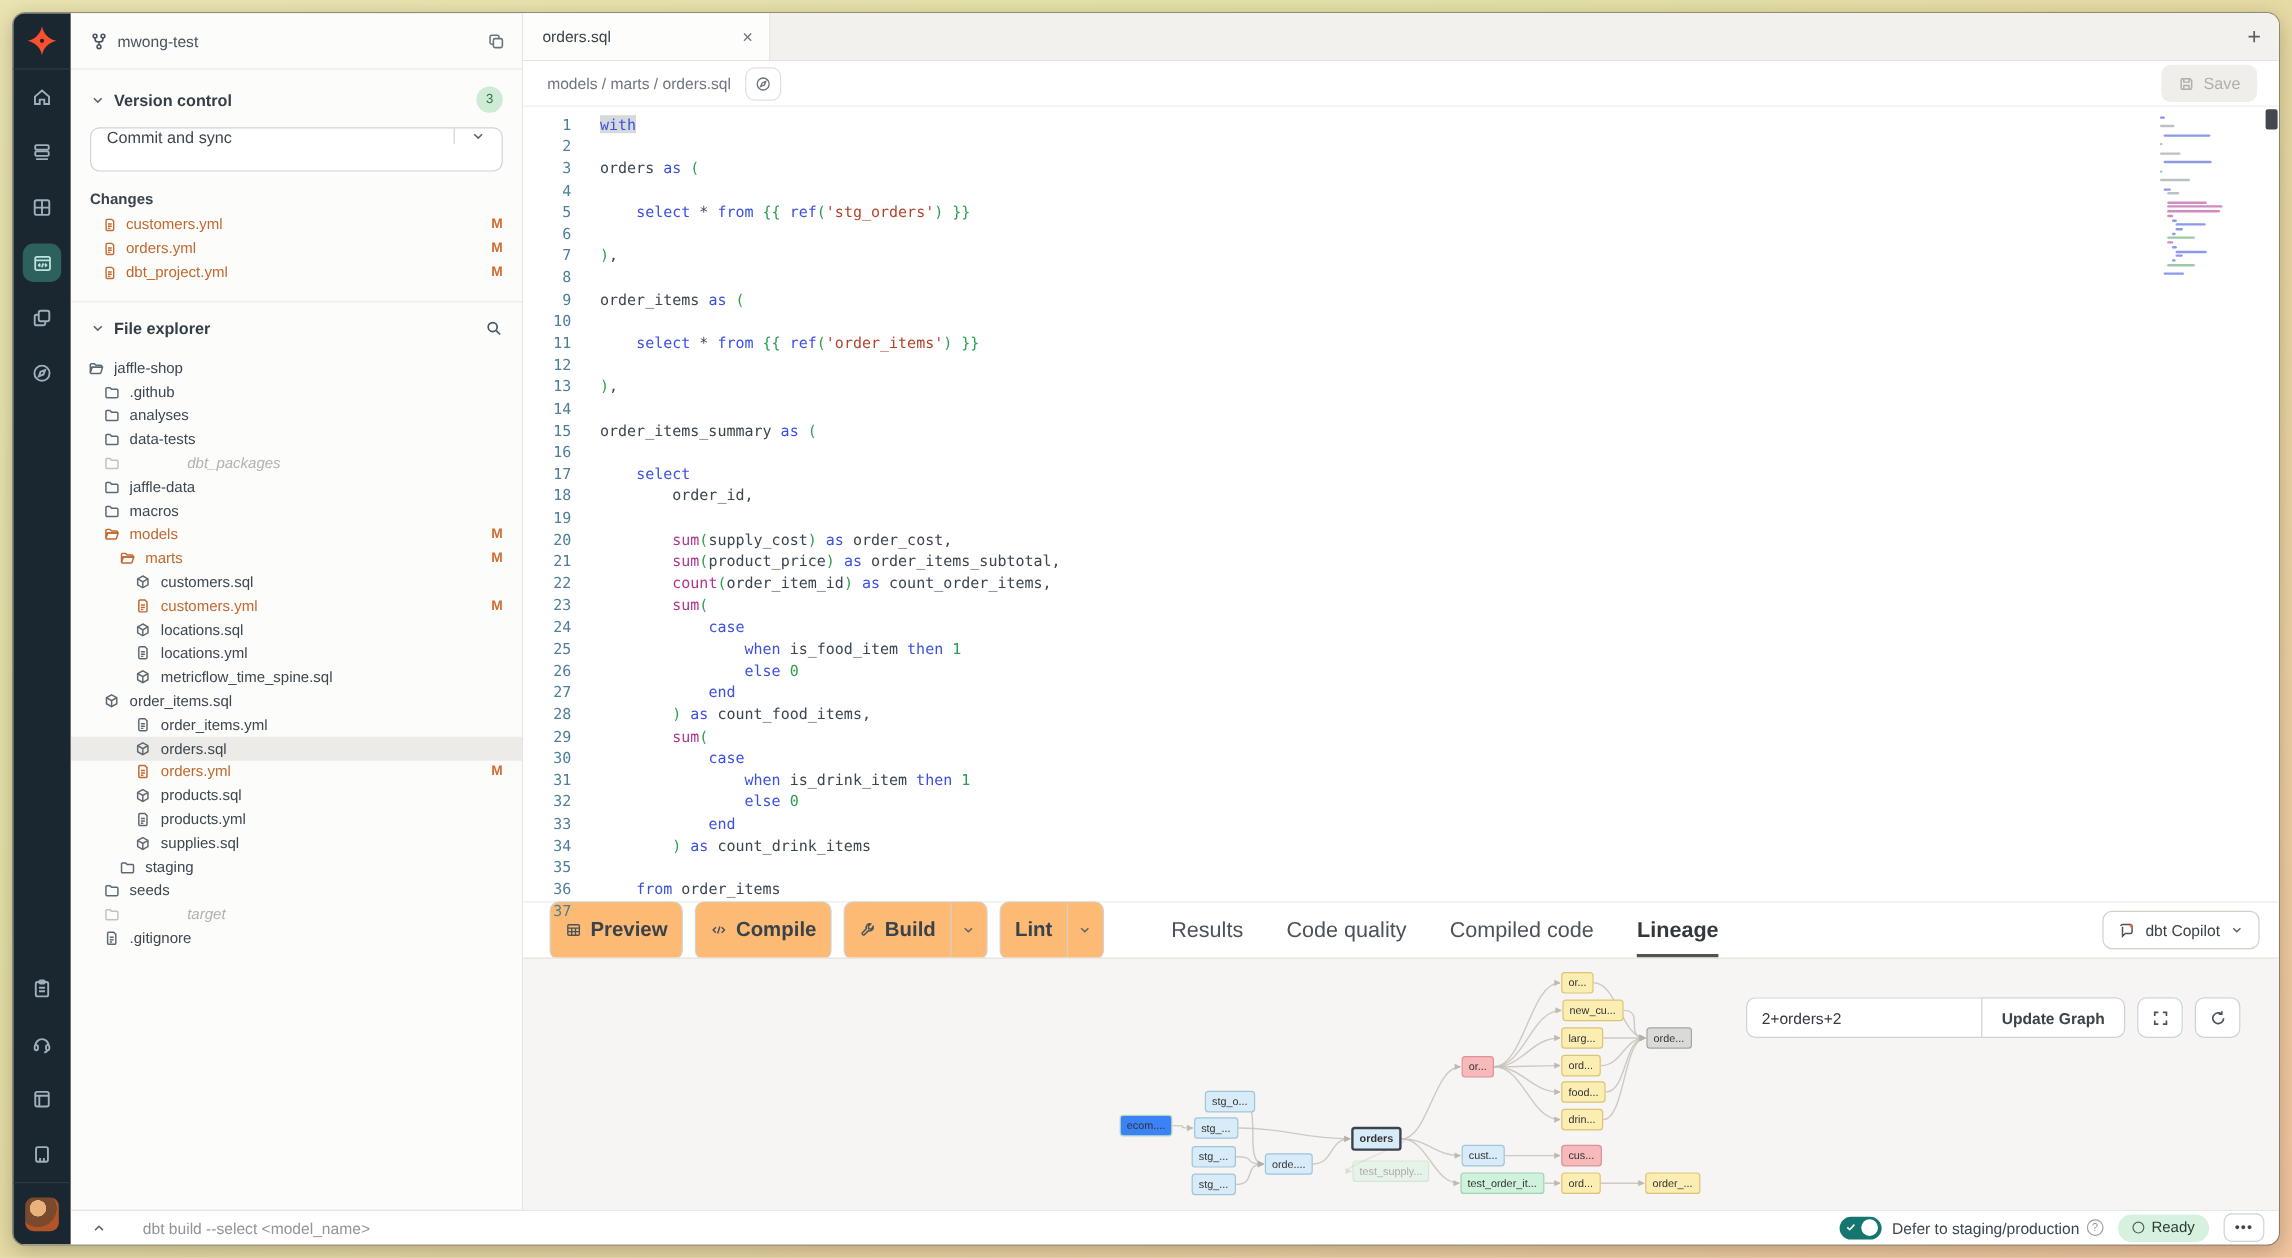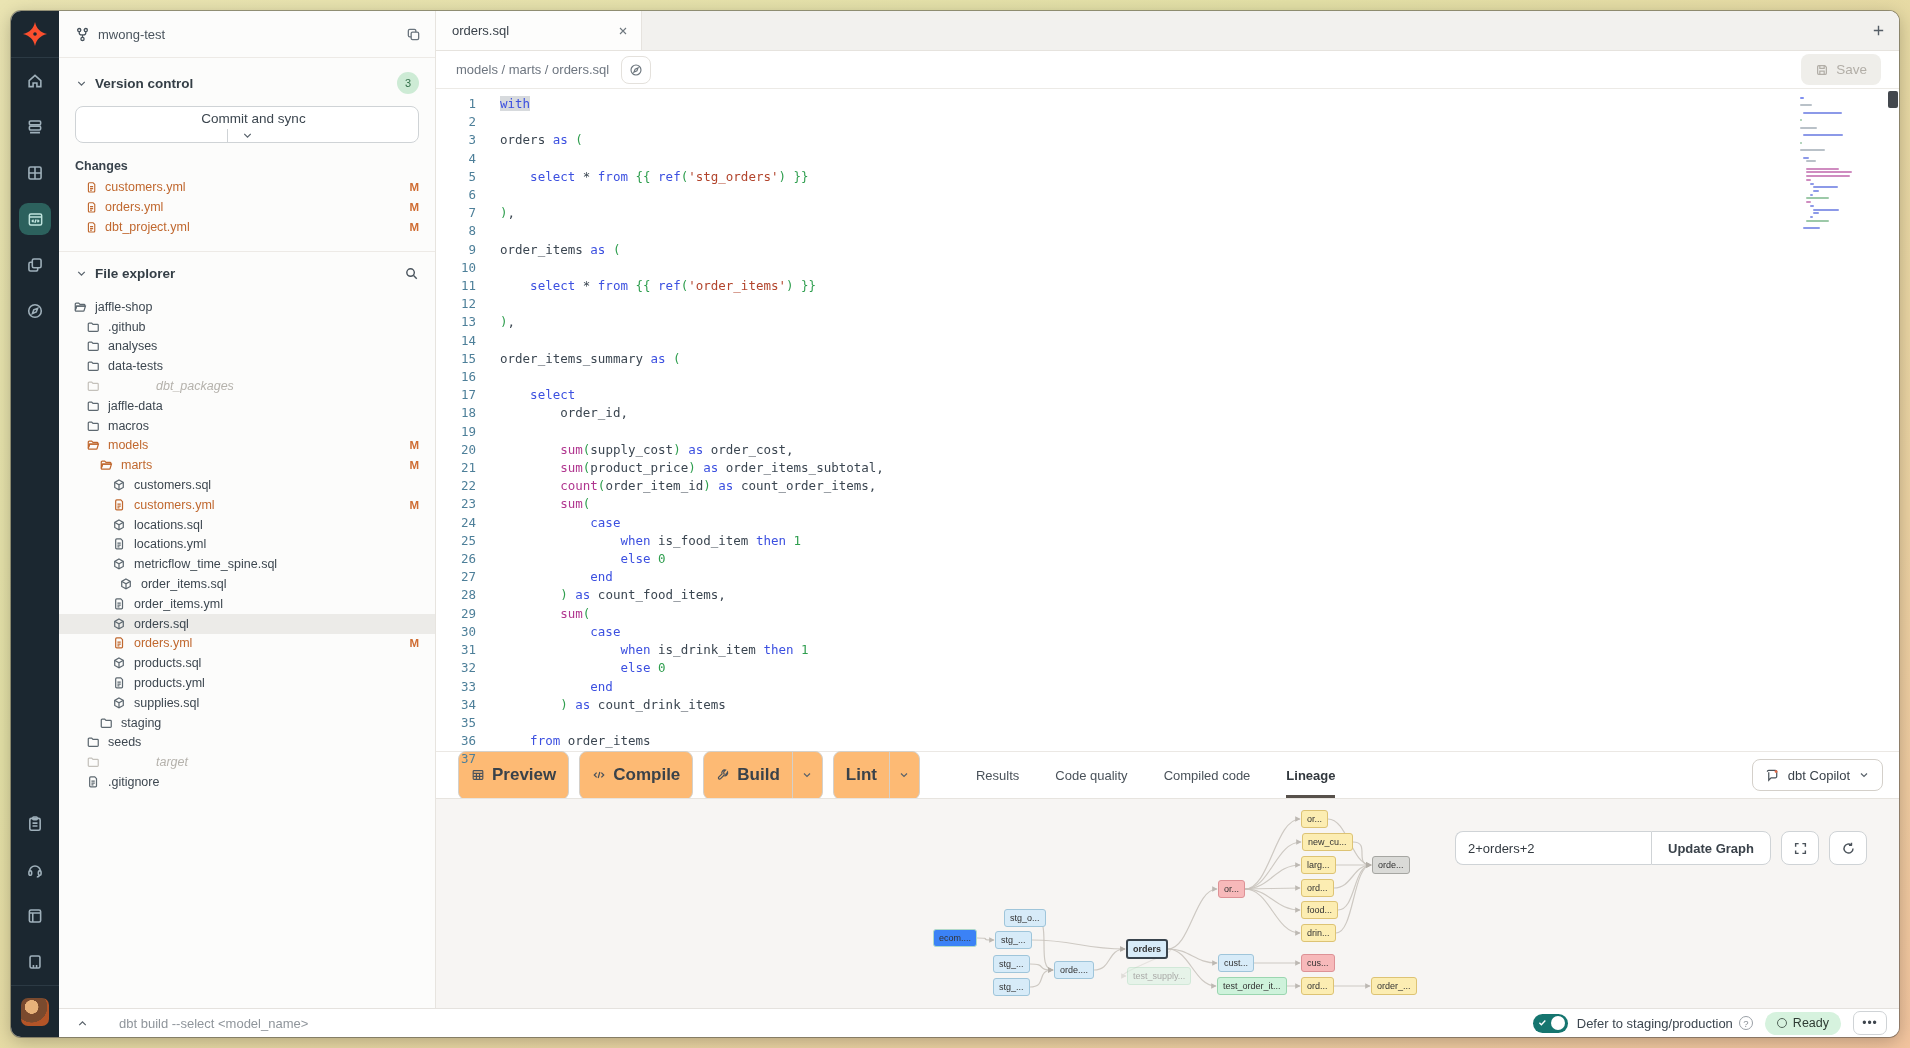--- a/index.html
+++ b/index.html
@@ -20,21 +20,21 @@
   .rail .avatar { width:28px; height:28px; border-radius:7px; background:
      radial-gradient(circle at 38% 32%, #e8b27a 0 26%, #7a4a2e 27% 60%, #b35427 61% 100%); }
 
   
   .sidebar { width:377px; flex:0 0 377px; background:#fcfcfb; border-right:1px solid #e7e4df; display:flex; flex-direction:column; overflow:hidden; }
   .sb-header { height:47px; display:flex; align-items:center; padding:0 14px 0 16px; border-bottom:1px solid #edeae6; color:#47525b; }
   .sb-header .proj { font-size:13px; margin-left:8px; flex:1; color:#4a545d; }
   .section-head { display:flex; align-items:center; padding:14px 16px 10px 16px; color:#343e46; }
   .section-head .title { font-weight:bold; font-size:13.5px; margin-left:7px; flex:1; }
   .badge-count { background:#cdebd5; color:#33704a; font-size:11px; width:22px; height:22px; border-radius:50%; display:flex; align-items:center; justify-content:center; }
-  .commit-btn { margin:2px 16px 10px 16px; height:37px; border:1px solid #cfd3d6; border-radius:8px; background:#fff; display:flex; align-items:center; overflow:hidden;flex-direction:column; }
+  .commit-btn { margin:2px 16px 10px 16px; height:37px; border:1px solid #cfd3d6; border-radius:8px; background:#fff; display:flex; align-items:flex-start; overflow:hidden; }
   .commit-btn .lbl { flex:1; display:flex; align-items:center; padding-left:13px; font-size:13.5px; color:#3c464f; }
   .commit-btn .car { width:40px; border-left:1px solid #cfd3d6; display:flex; align-items:center; justify-content:center; color:#5a646d; }
   .changes-label { font-weight:bold; font-size:12.5px; color:#39434c; padding:6px 16px 4px 16px; }
   .change-row { display:flex; align-items:center; padding:3px 16px 3px 26px; font-size:12.5px; color:#c0682f; }
   .change-row .nm { margin-left:7px; flex:1; }
   .m-badge { color:#cf6d33; font-size:11.5px; font-weight:bold; }
   .vc-block { border-bottom:1px solid #edeae6; padding-bottom:14px; }
 
   .fe-tree { flex:1; overflow:hidden; padding-top:6px; }
   .tree-row { display:flex; align-items:center; height:19.8px; font-size:12.5px; color:#3d4750; padding-right:16px; }
@@ -69,21 +69,21 @@
   .mm-bar { height:2px; margin-bottom:1.72px; border-radius:1px; }
   .scroll-lane { width:13px; flex:0 0 13px; position:relative; }
   .scroll-thumb { position:absolute; top:2px; right:1px; width:10px; height:17px; background:#43484e; border-radius:2px; }
 
   
   .actionbar { height:47px; border-top:1px solid #ebe8e4; display:flex; align-items:center; padding:0 16px 0 22px; background:#fff; }
   .act-btn { height:49px; border:1px solid #d4d0ca; border-radius:8px; background:#fdba74; display:flex; align-items:center; font-size:17px; font-weight:bold; color:#3a424a; margin-right:10px; overflow:hidden; }
   .act-btn .seg { display:flex; align-items:center; gap:7px; padding:0 12px; height:100%; }
   .act-btn .car-seg { border-left:1px solid #d4d0ca; width:30px; height:100%; display:flex; align-items:center; justify-content:center; color:#59626a; }
   .res-tabs { display:flex; gap:36px; margin-left:46px; height:100%; align-items:center; }
-  .res-tab { font-size:13px; color:#4a525a; height:100%; display:flex; align-items:center; border-bottom:3px solid transparent; padding-top:3px; }
+  .res-tab { font-size:18px; color:#4a525a; height:100%; display:flex; align-items:center; border-bottom:3px solid transparent; padding-top:3px; }
   .res-tab.active { border-bottom-color:#57514b; font-weight:bold; color:#32383e; }
   .copilot-btn { margin-left:auto; height:32px; border:1px solid #d4d0ca; border-radius:8px; background:#fff; display:flex; align-items:center; gap:8px; padding:0 12px; font-size:13px; color:#3a424a; }
 
   
   .lineage { height:210px; flex:0 0 210px; background:#f7f5f3; border-top:1px solid #e7e4df; position:relative; overflow:hidden; }
   .ln-node { position:absolute; font-size:9px; line-height:1; padding:3.5px 5px; border-radius:3px; border:1px solid; color:#333; white-space:nowrap; z-index:2; }
   .ln-blue  { background:#d7ebf8; border-color:#9fc5da; }
   .ln-yellow{ background:#fcedb2; border-color:#ddc374; }
   .ln-pink  { background:#f7b9ba; border-color:#dd9296; }
   .ln-green { background:#cef2db; border-color:#9bd6b0; }
@@ -405,21 +405,21 @@
             </div>
             <div class="tree-row" style="padding-left: 53px;">
               <span class="ic">
                 <svg width="14" height="14" viewBox="0 0 16 16" fill="none" stroke="currentColor" stroke-width="1.4">
                   <path d="M8 2.3l4.9 2.7v5.8L8 13.5 3.1 10.8V5z"></path>
                   <path d="M3.3 5.1L8 7.8l4.7-2.7M8 7.8v5.5"></path>
                 </svg>
               </span>
     <span class="lb">metricflow_time_spine.sql</span>
             </div>
-            <div class="tree-row" style="padding-left: 60px;">
+            <div class="tree-row" style="padding-left: 27px;">
               <span class="ic">
                 <svg width="14" height="14" viewBox="0 0 16 16" fill="none" stroke="currentColor" stroke-width="1.4">
                   <path d="M8 2.3l4.9 2.7v5.8L8 13.5 3.1 10.8V5z"></path>
                   <path d="M3.3 5.1L8 7.8l4.7-2.7M8 7.8v5.5"></path>
                 </svg>
               </span>
     <span class="lb">order_items.sql</span>
             </div>
             <div class="tree-row" style="padding-left: 53px;">
               <span class="ic">

